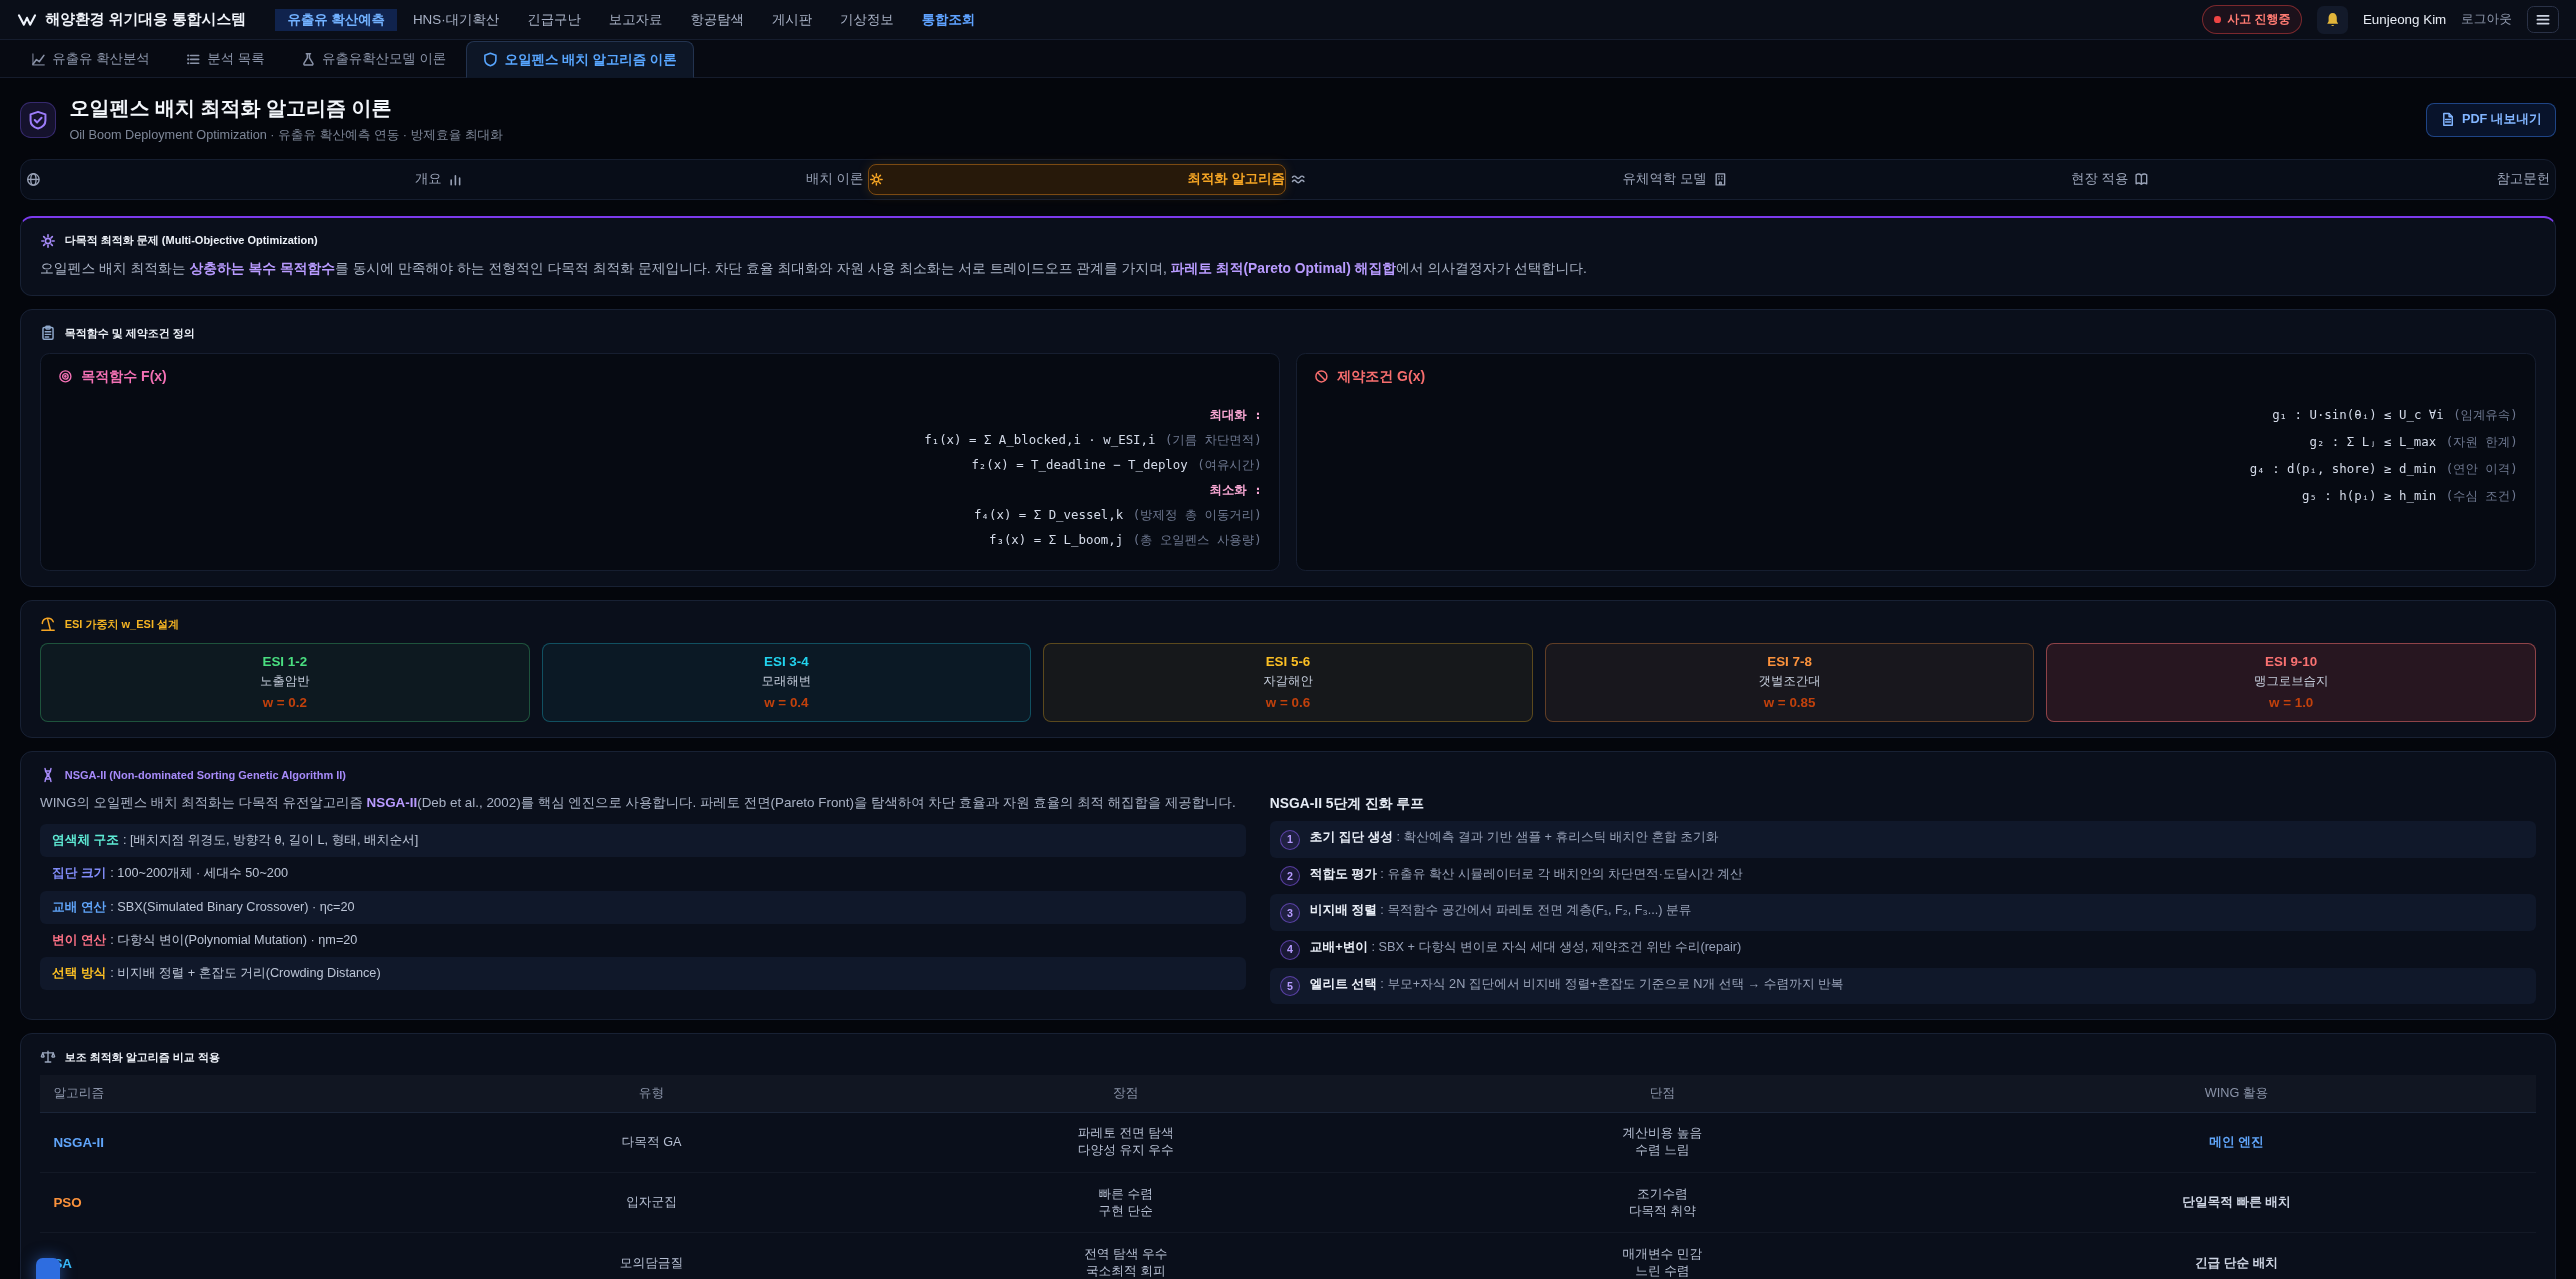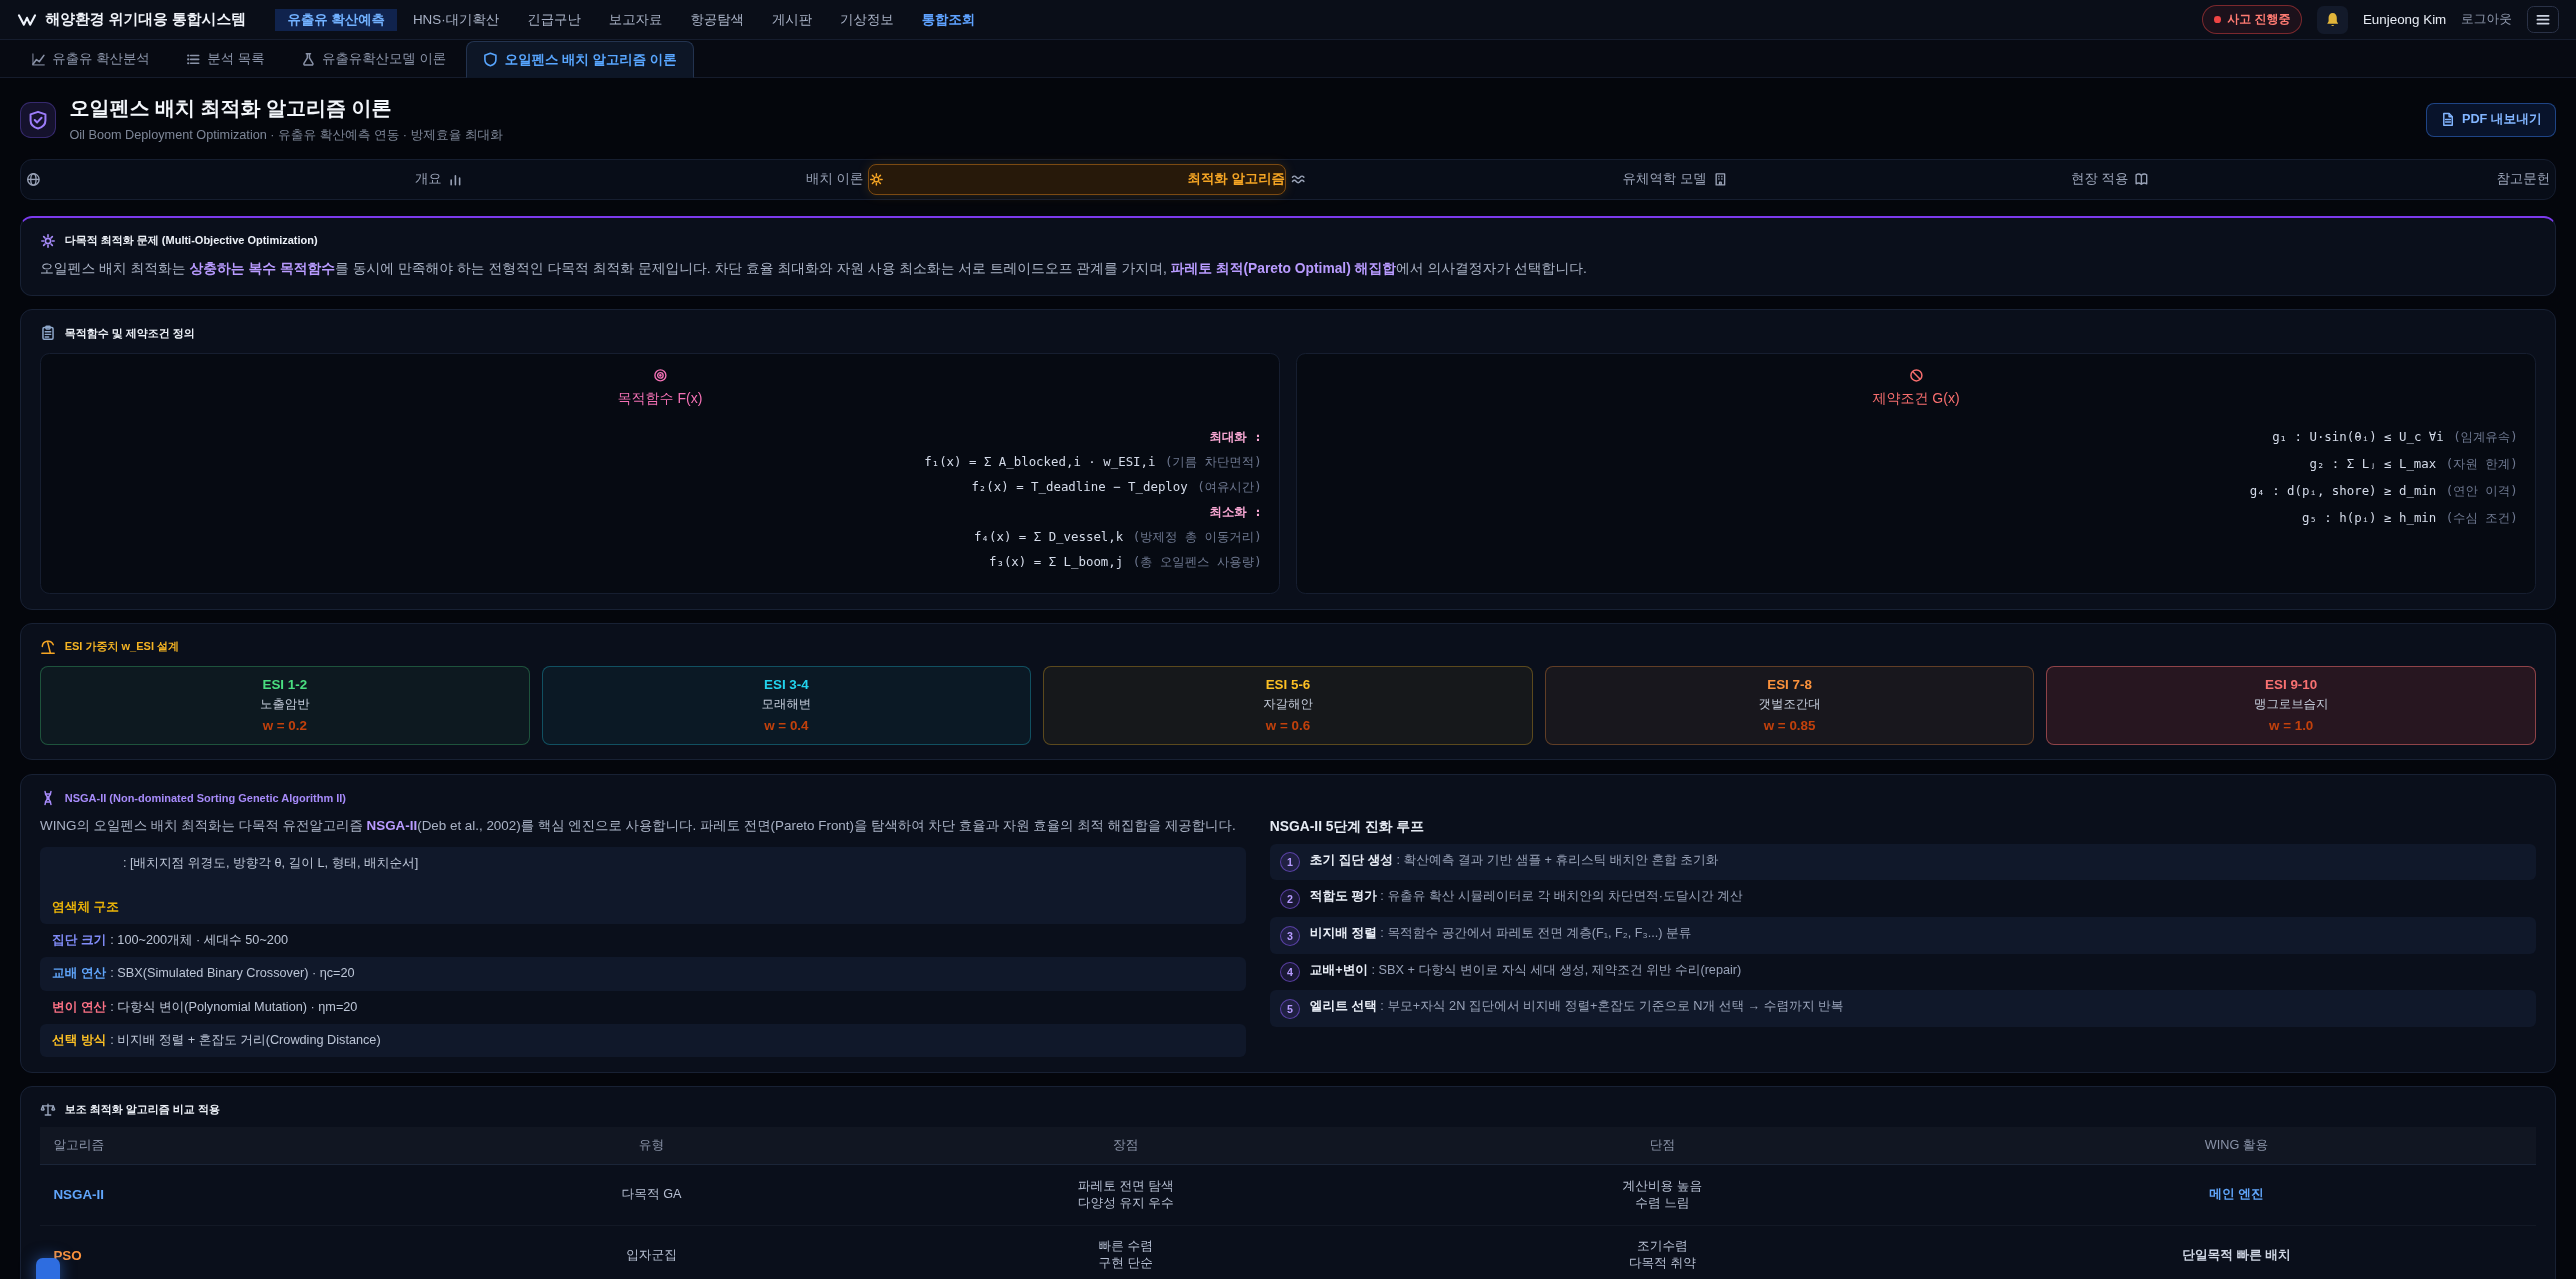--- a/index.html
+++ b/index.html
@@ -46,21 +46,21 @@
   .card-title { display:flex; align-items:center; gap:8.7px; font-size:11px; font-weight:bold; color:#edf1f8; }
   .card-title.purple span { color:#a78bfa; }
   .card-title.amber span { color:#f5b423; }
 
   .intro-text { font-size:13.8px; color:#aab3c6; line-height:1.62; margin-top:9.4px; }
   .hl-purple { color:#b99bff; font-weight:bold; }
 
   
   .panel-row { display:flex; gap:16px; margin-top:12px; align-items:stretch; }
   .panel { flex:1; background:#060a12; border:1.3px solid #161e30; border-radius:9.4px; padding:13.4px 17.4px; }
-  .panel-title { display:flex; gap:8px; align-items:center; font-size:14px; font-weight:normal;flex-direction:column; }
+  .panel-title { display:flex; gap:8px; align-items:center; font-size:14px; font-weight:bold; }
   .panel-title.pink { color:#f471b5; }
   .panel-title.red { color:#f76e6e; }
   .formula-block { margin-top:21px; font-family:"DejaVu Sans Mono","DejaVu Sans",monospace; font-size:12.4px;text-align:right; }
   .f-label { color:#f9a8d4; font-weight:bold; margin:8px 0 5.4px; }
   .f-line { color:#d5dcea; margin:8px 0; }
   .f-note { color:#6e7890; margin-left:9.4px; }
   .c-line { color:#d5dcea; margin:10px 0; }
 
   
   .esi-row { display:flex; gap:12px; margin-top:10.7px; }
@@ -382,21 +382,21 @@
             <path d="M4.4 1.4 C4.4 6 9.6 8 9.6 12.6 M9.6 1.4 C9.6 6 4.4 8 4.4 12.6"></path>
             <path d="M4.8 3.4 H9.2 M4.8 10.6 H9.2 M6 7 H8"></path>
           </svg>
         </span>
       <span>NSGA-II (Non-dominated Sorting Genetic Algorithm II)</span>
     </div>
     <div class="nsga-cols">
       <div class="nsga-left">
         <p class="nsga-intro"><span>WING의 오일펜스 배치 최적화는 다목적 유전알고리즘 </span><span class="hl-purple">NSGA-II</span><span>(Deb et al., 2002)를 핵심 엔진으로 사용합니다. 파레토 전면(Pareto Front)을 탐색하여 차단 효율과 자원 효율의 최적 해집합을 제공합니다.</span></p>
         <div class="param-row alt">
-            <span class="param-label" style="color: #eab308; margin-top: 44px;">염색체 구조</span>
+            <span class="param-label" style="color: #5eead4;">염색체 구조</span>
             <span class="param-value"> : [배치지점 위경도, 방향각 θ, 길이 L, 형태, 배치순서]</span>
           </div>
         <div class="param-row">
             <span class="param-label" style="color: rgb(129, 140, 248);">집단 크기</span>
             <span class="param-value"> : 100~200개체 · 세대수 50~200</span>
           </div>
         <div class="param-row alt">
             <span class="param-label" style="color: rgb(96, 165, 250);">교배 연산</span>
             <span class="param-value"> : SBX(Simulated Binary Crossover) · ηc=20</span>
           </div>

